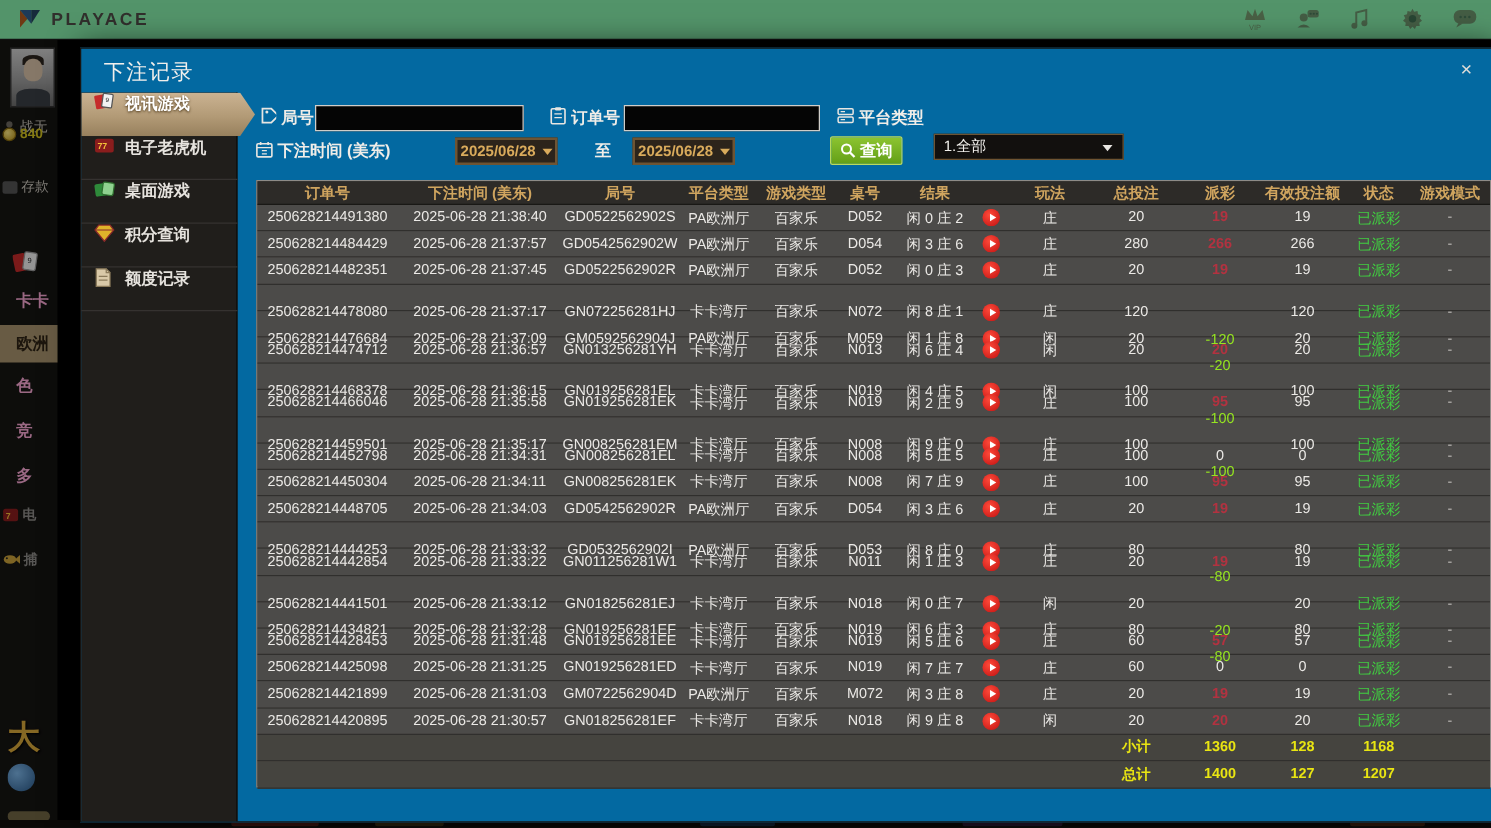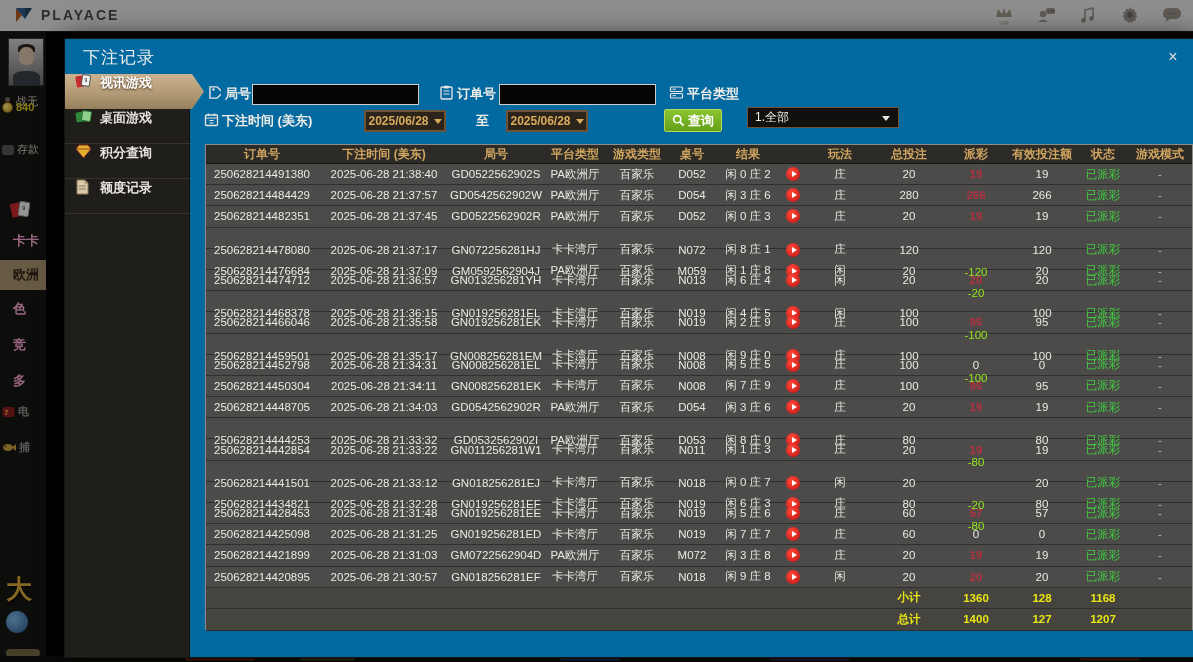--- a/index.html
+++ b/index.html
@@ -1,20 +1,20 @@
 <!DOCTYPE html>
 <html><head>
 <meta charset="utf-8">
 <style>
   * { margin:0; padding:0; box-sizing:border-box; }
   html,body { width:1193px; height:662px; overflow:hidden; background:#000; }
   body { font-family:"Liberation Sans","DejaVu Sans",sans-serif; position:relative; }
 
   
-  .topbar { position:absolute; left:0; top:0; width:1193px; height:32px; background:#e5e5e5; border-bottom:1px solid #1c1c1c; z-index:5; }
+  .topbar { position:absolute; left:0; top:0; width:1193px; height:32px; background:#86efac; border-bottom:1px solid #1c1c1c; z-index:5; }
   .logo { position:absolute; left:14px; top:5px; display:flex; align-items:center; gap:7px; }
   .logo-text { color:#4f4c48; font-weight:bold; font-size:14px; letter-spacing:2px; }
   .top-icons { position:absolute; right:10px; top:4px; display:flex; gap:20px; align-items:center; }
   .tbi { width:22px; height:22px; opacity:.55; display:flex; align-items:center; justify-content:center; }
   .vip-lbl { font-size:6px; color:#6b5a40; text-align:center; margin-top:-2px; }
 
   
   .bg-side { position:absolute; left:0; top:32px; width:46px; height:630px; background:#161513; z-index:1; }
   .avatar { position:absolute; left:8px; top:6px; width:36px; height:48px; background:linear-gradient(180deg,#cfcfcf 0%,#9f9f9f 55%,#6e6e6e 100%); border:1px solid #3a3a3a; }
   .avatar .face { position:absolute; left:10px; top:8px; width:15px; height:18px; background:#d8c2a8; border-radius:45% 45% 40% 40%; }
@@ -227,20 +227,29 @@
             <rect x="1" y="2" width="8" height="11" rx="1" fill="#c62b2b" transform="rotate(-10 5 7)"></rect>
             <rect x="7" y="1" width="8" height="11" rx="1" fill="#f2f2f2" stroke="#555" transform="rotate(8 11 6)"></rect>
             <text x="9.4" y="7.5" font-size="5" fill="#111">9</text>
           </svg>
       </span>
       <span class="lbl">视讯游戏</span>
     </div>
     <div class="nav-item">
       <span class="nico">
         <svg width="17" height="15" viewBox="0 0 17 15">
+            <rect x="1" y="2" width="15" height="11" rx="2" fill="#8a1d1d"></rect>
+            <text x="3" y="10.5" font-size="7" fill="#f3c23a" font-weight="bold">77</text>
+          </svg>
+      </span>
+      <span class="lbl">电子老虎机</span>
+    </div>
+    <div class="nav-item">
+      <span class="nico">
+        <svg width="17" height="15" viewBox="0 0 17 15">
             <rect x="1" y="3" width="9" height="10" rx="1.5" fill="#2e8a3a" transform="rotate(-8 5 8)"></rect>
             <rect x="7" y="2" width="9" height="10" rx="1.5" fill="#8fd18f" stroke="#2e6e2e" transform="rotate(8 11 7)"></rect>
           </svg>
       </span>
       <span class="lbl">桌面游戏</span>
     </div>
     <div class="nav-item">
       <span class="nico">
         <svg width="17" height="15" viewBox="0 0 17 15">
             <polygon points="8.5,14 1,5 4,1 13,1 16,5" fill="#e0b32a" stroke="#8a2a2a" stroke-width="1"></polygon>

